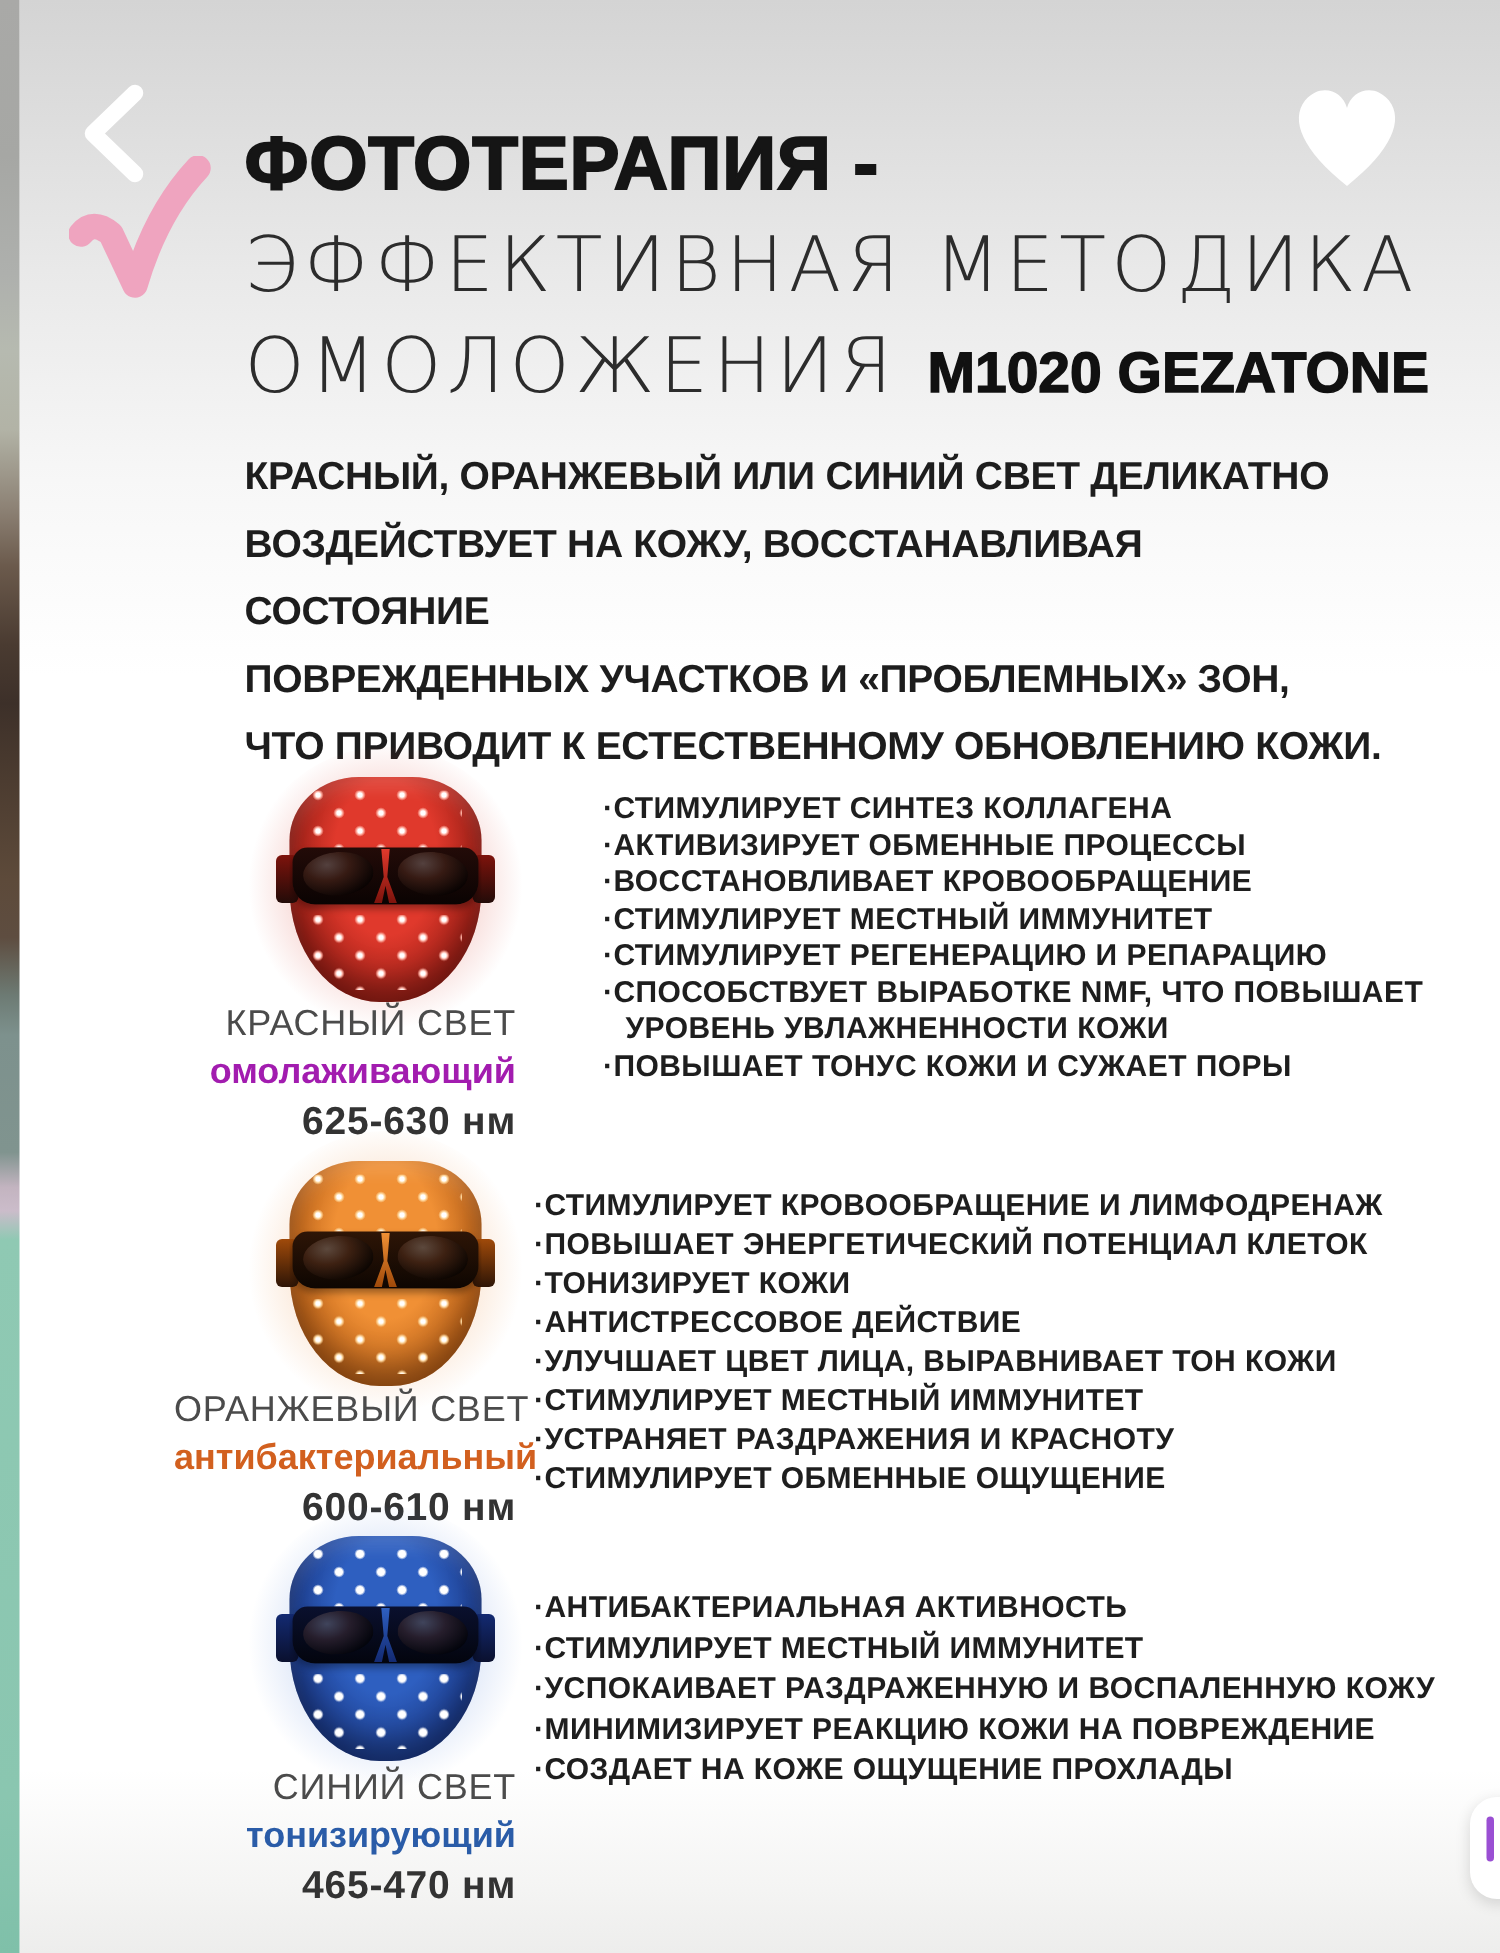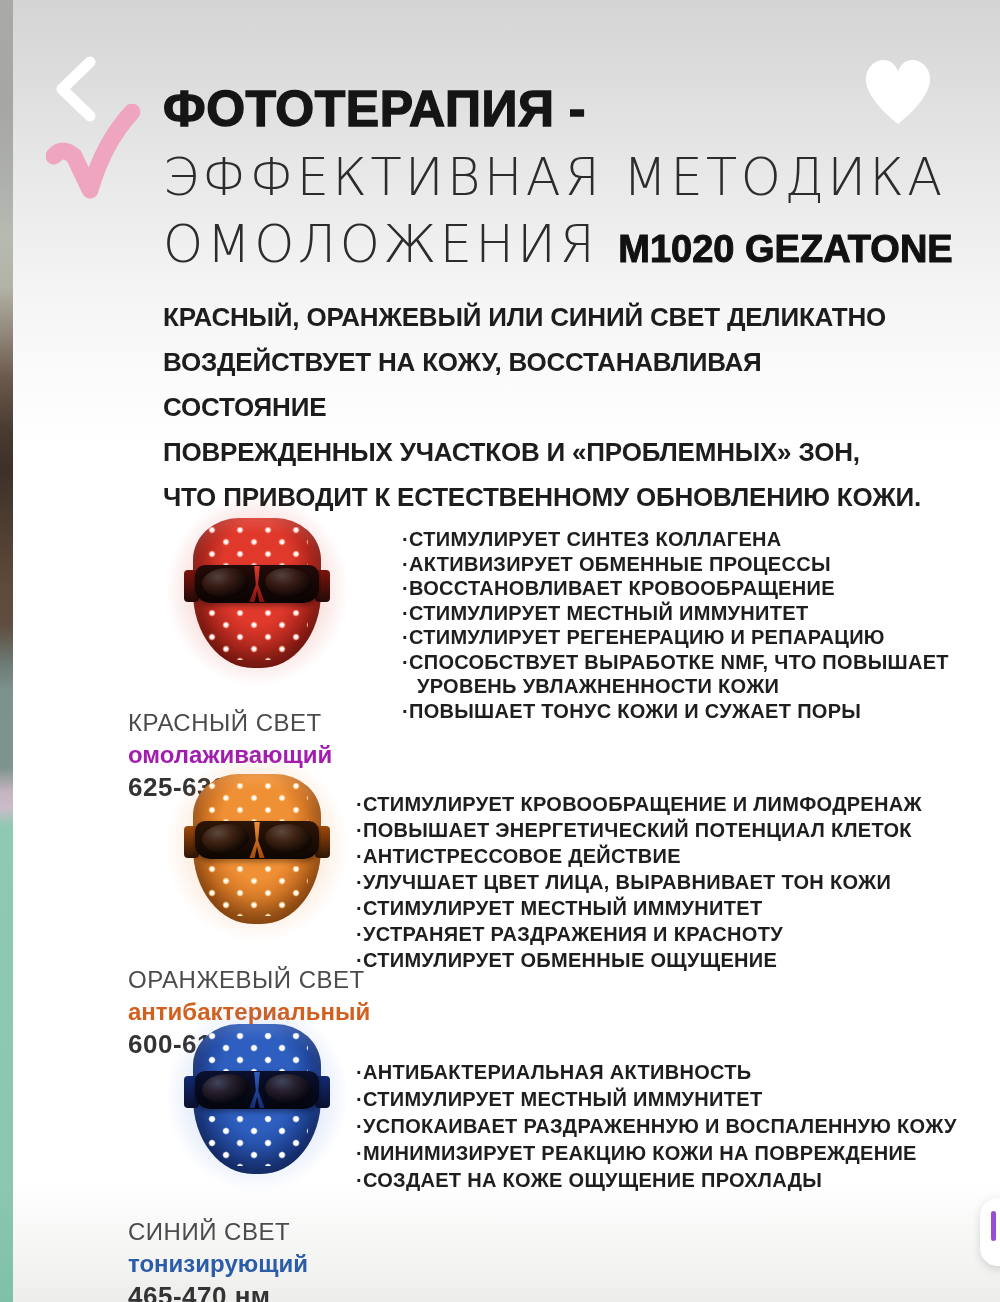--- a/index.html
+++ b/index.html
@@ -56,21 +56,21 @@
   .section{position:absolute;left:0;width:1000px;}
   .benefits{
     position:absolute;left:356px;top:0;width:625px;margin:0;padding:0;list-style:none;
     font-weight:bold;color:#1e1e1e;letter-spacing:.3px;
   }
   .benefits li{padding-left:15px;text-indent:-15px;white-space:pre-line;}
   .benefits li::before{content:"\00B7 ";}
   .s1 .benefits{font-size:20px;line-height:24.5px;}
   .s2 .benefits{font-size:20px;line-height:26px;}
   .s3 .benefits{font-size:20px;line-height:27px;}
-  .labels{position:absolute;left:128px;width:228px;text-align:left;margin-top:40px;}
+  .labels{position:absolute;left:116px;width:228px;text-align:right;}
   .light-name{font-size:24px;letter-spacing:.5px;color:#4b4b4b;font-weight:normal;white-space:nowrap;}
   .light-effect{font-size:24px;font-weight:bold;margin-top:4px;white-space:nowrap;}
   .wavelength{font-size:26px;color:#333;font-weight:bold;margin-top:3px;white-space:nowrap;letter-spacing:.5px;}
   
   .mask{position:absolute;left:178px;width:158px;height:160px;}
   .mask .glow{
     position:absolute;inset:-16px;border-radius:50%;
     background:radial-gradient(ellipse at 50% 48%,var(--c-glow) 0%,transparent 68%);
   }
   .mask .shell{
@@ -216,20 +216,21 @@
       <div class="tab right"></div>
     </div>
     <div class="labels">
       <div class="light-name">ОРАНЖЕВЫЙ СВЕТ</div>
       <div class="light-effect" style="color: rgb(210, 96, 31);">антибактериальный</div>
       <div class="wavelength">600-610 нм</div>
     </div>
     <ul class="benefits">
         <li>СТИМУЛИРУЕТ КРОВООБРАЩЕНИЕ И ЛИМФОДРЕНАЖ</li>
         <li>ПОВЫШАЕТ ЭНЕРГЕТИЧЕСКИЙ ПОТЕНЦИАЛ КЛЕТОК</li>
+        <li>ТОНИЗИРУЕТ КОЖИ</li>
         <li>АНТИСТРЕССОВОЕ ДЕЙСТВИЕ</li>
         <li>УЛУЧШАЕТ ЦВЕТ ЛИЦА, ВЫРАВНИВАЕТ ТОН КОЖИ</li>
         <li>СТИМУЛИРУЕТ МЕСТНЫЙ ИММУНИТЕТ</li>
         <li>УСТРАНЯЕТ РАЗДРАЖЕНИЯ И КРАСНОТУ</li>
         <li>СТИМУЛИРУЕТ ОБМЕННЫЕ ОЩУЩЕНИЕ</li>
       </ul>
   </div>
 
   <div class="section s3" style="--c-center: #2e5fc0; --c-edge: #132a72; --c-glow: rgba(70,120,215,0.45); --c-goggle: #0a102e; --c-dot: #ffffff;">
     <div class="mask">

